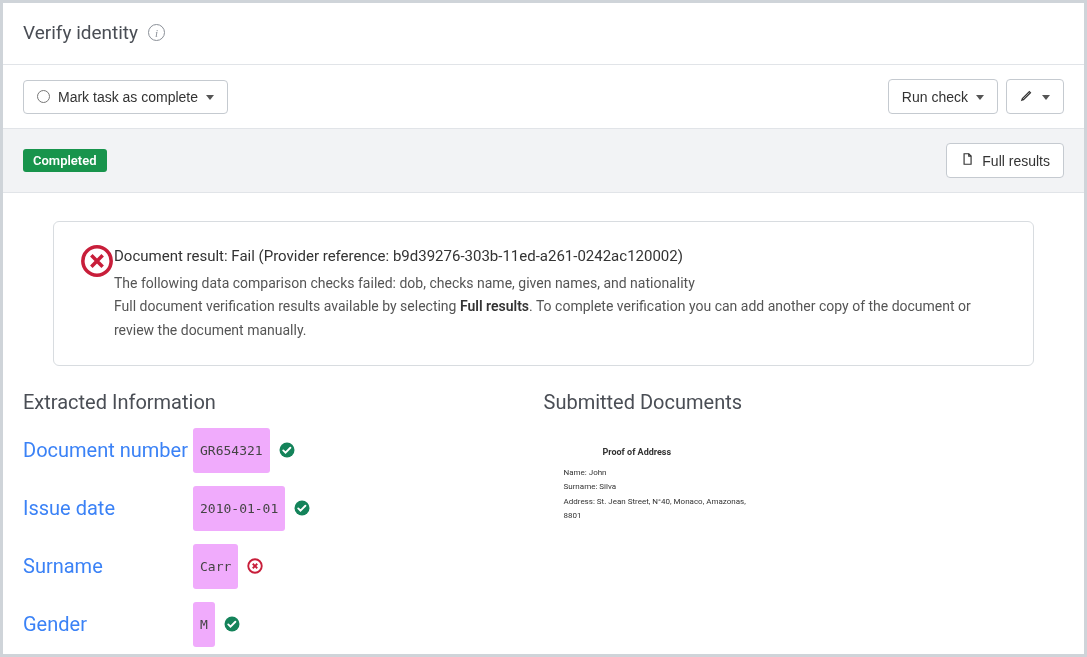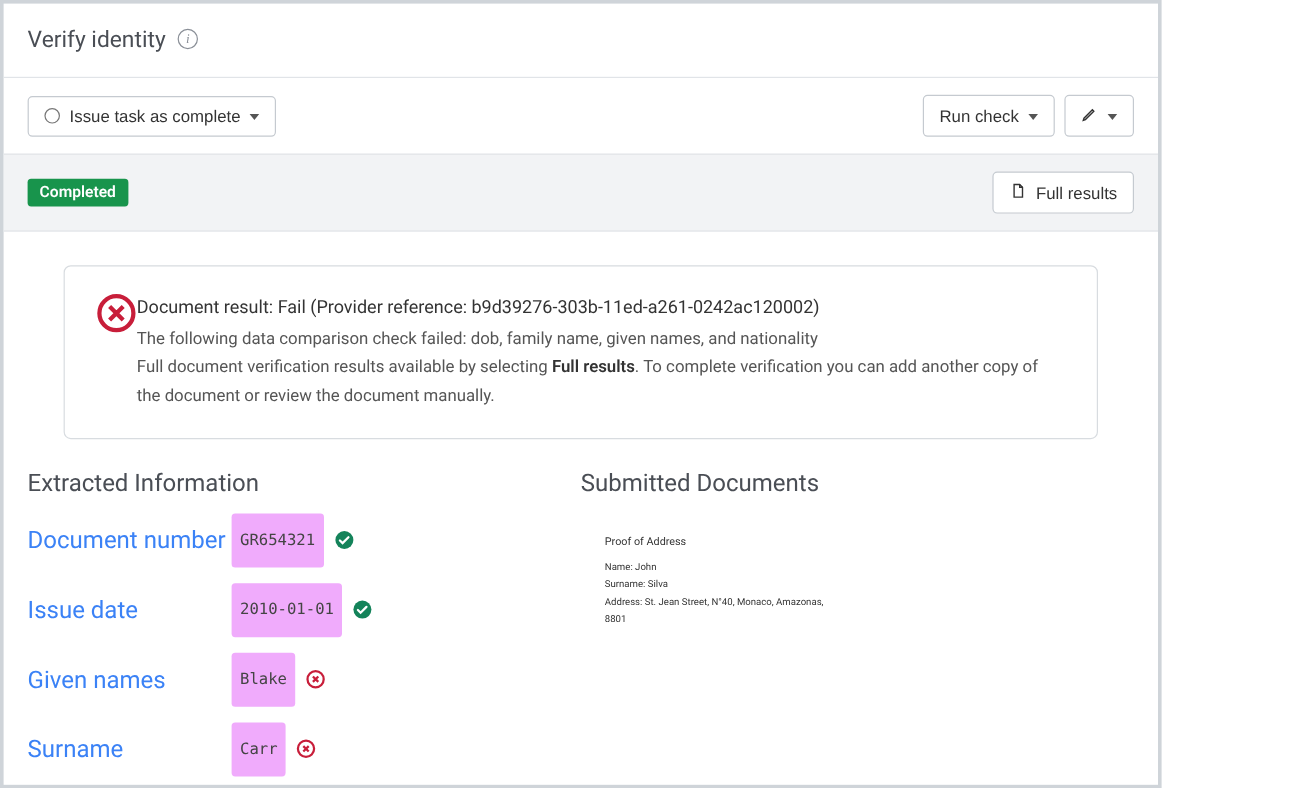--- a/index.html
+++ b/index.html
@@ -4,21 +4,21 @@
 <style>
   * { box-sizing: border-box; margin: 0; padding: 0; }
   body {
     font-family: -apple-system, BlinkMacSystemFont, "Segoe UI", Roboto, sans-serif;
     background: #fff;
     color: #333;
     font-size: 14px;
   }
   .frame {
     border: 3px solid #cfd4d9;
-    width: 968px;
+    width: 1087px;
     height: 657px;
     overflow: hidden;
     position: relative;
   }
   .header {
     padding: 18px 20px 20px 20px;
     border-bottom: 1px solid #e1e4e8;
     display: flex;
     align-items: center;
     gap: 10px;
@@ -150,39 +150,39 @@
   .doc-thumb {
     width: 230px;
     height: 120px;
     background:#fff;
     padding: 16px 20px;
     font-size: 8px;
     color:#333;
     line-height:1.8;
     margin-top: 4px;
   }
-  .doc-thumb .dt-title { font-weight:400; font-size:9px; margin-bottom:6px;}
+  .doc-thumb .dt-title { font-weight:700; font-size:9px; margin-bottom:6px;margin-left:39px;}
   .right-actions { display:flex; gap:8px; }
   .btn-icon svg { width:14px; height:14px; }
   .col-left { margin-left: -30px; }
 </style>
 </head>
 <body>
 
 <div class="frame">
 
   <div class="header">
     <h1>Verify identity</h1>
     <span class="info-icon">i</span>
   </div>
 
   <div class="toolbar">
     <button class="btn">
       <span class="circle-empty"></span>
-      <span>Issue task as complete</span>
+      <span>Mark task as complete</span>
       <span class="chevron-down"></span>
     </button>
     <div class="right-actions">
       <button class="btn">
         <span>Run check</span>
         <span class="chevron-down"></span>
       </button>
       <button class="btn">
         <span class="btn-icon">
           <svg viewBox="0 0 24 24" fill="none" stroke="#333" stroke-width="2">
@@ -213,21 +213,21 @@
 
     <div class="alert-box">
       <span class="fail-icon">
         <svg width="34" height="34" viewBox="0 0 24 24" fill="none" stroke="#c81e3a" stroke-width="2.5">
           <circle cx="12" cy="12" r="10"></circle>
             <path d="M8 8l8 8M16 8l-8 8"></path>
         </svg>
       </span>
       <div class="alert-body">
         <div class="title">Document result: Fail (Provider reference: b9d39276-303b-11ed-a261-0242ac120002)</div>
-        <div class="line">The following data comparison check failed: dob, family name, given names, and nationality</div>
+        <div class="line">The following data comparison checks failed: dob, checks name, given names, and nationality</div>
         <div class="line">
           <span>Full document verification results available by selecting </span><strong>Full results</strong><span>. To complete verification you can add another copy of the document or review the document manually.</span>
         </div>
       </div>
     </div>
 
     <div class="lower">
       <div class="col col-left">
         <h2>Extracted Information</h2>
         <div class="fields" id="fields">
@@ -241,30 +241,20 @@
                 </svg>
               </span>
             </div>
             <div class="row">
               <span class="label">Issue date</span>
               <span class="value">2010-01-01</span>
               <span class="status-icon">
                 <svg width="18" height="18" viewBox="0 0 24 24">
                   <circle cx="12" cy="12" r="10" fill="#14835a"></circle>
                   <path d="M7 12.5l3 3 6.5-6.5" stroke="#fff" stroke-width="2.5" fill="none" stroke-linecap="round"></path>
-                </svg>
-              </span>
-            </div>
-            <div class="row">
-              <span class="label">Given names</span>
-              <span class="value">Blake</span>
-              <span class="status-icon">
-                <svg width="18" height="18" viewBox="0 0 24 24" fill="none" stroke="#c81e3a" stroke-width="2.5">
-                  <circle cx="12" cy="12" r="9"></circle>
-                  <path d="M9 9l6 6M15 9l-6 6"></path>
                 </svg>
               </span>
             </div>
             <div class="row">
               <span class="label">Surname</span>
               <span class="value">Carr</span>
               <span class="status-icon">
                 <svg width="18" height="18" viewBox="0 0 24 24" fill="none" stroke="#c81e3a" stroke-width="2.5">
                   <circle cx="12" cy="12" r="9"></circle>
                   <path d="M9 9l6 6M15 9l-6 6"></path>

